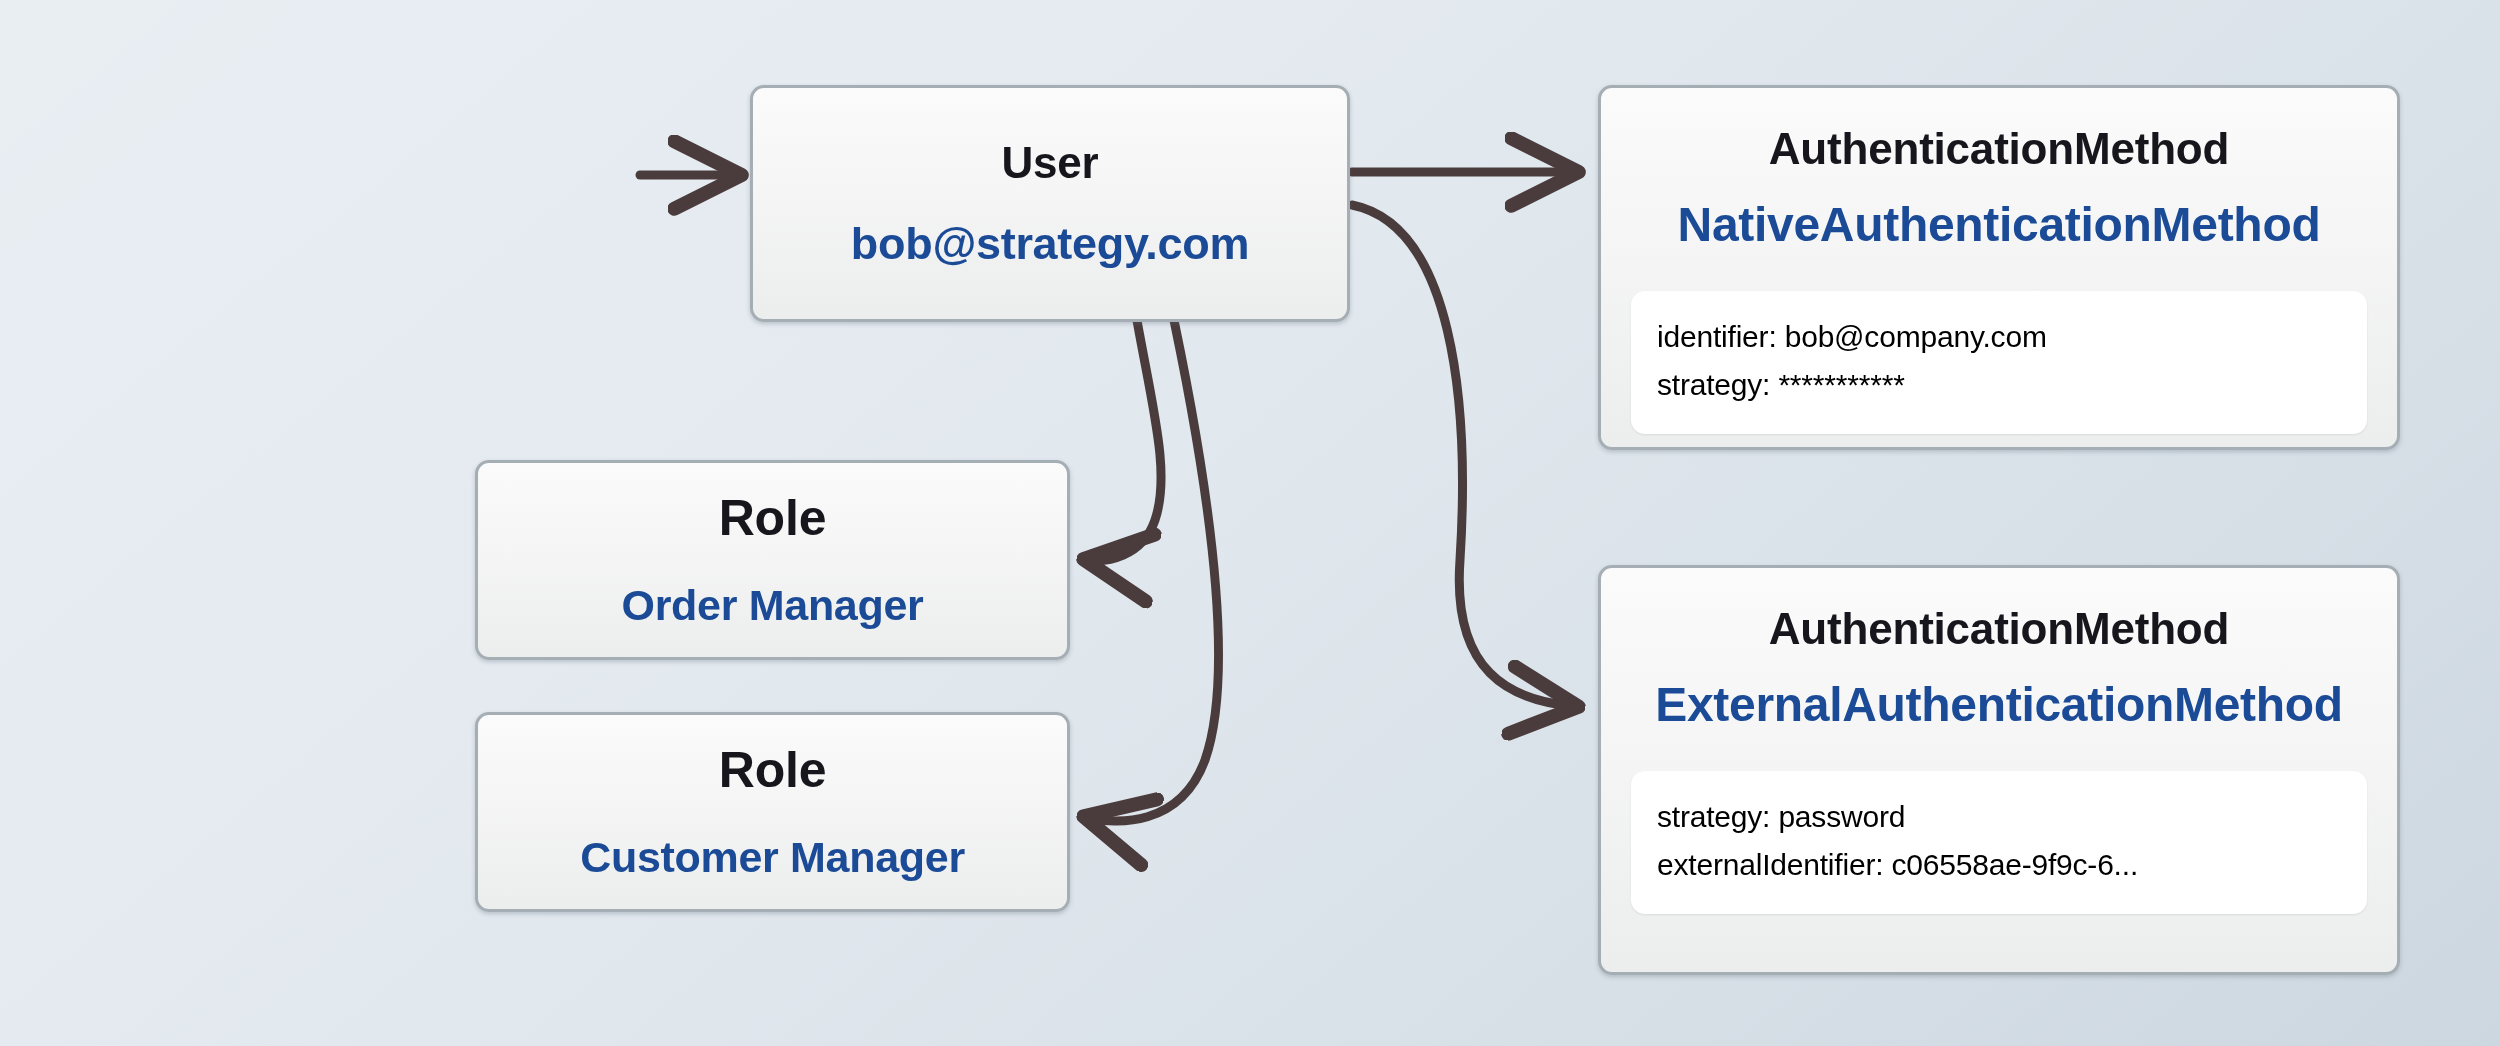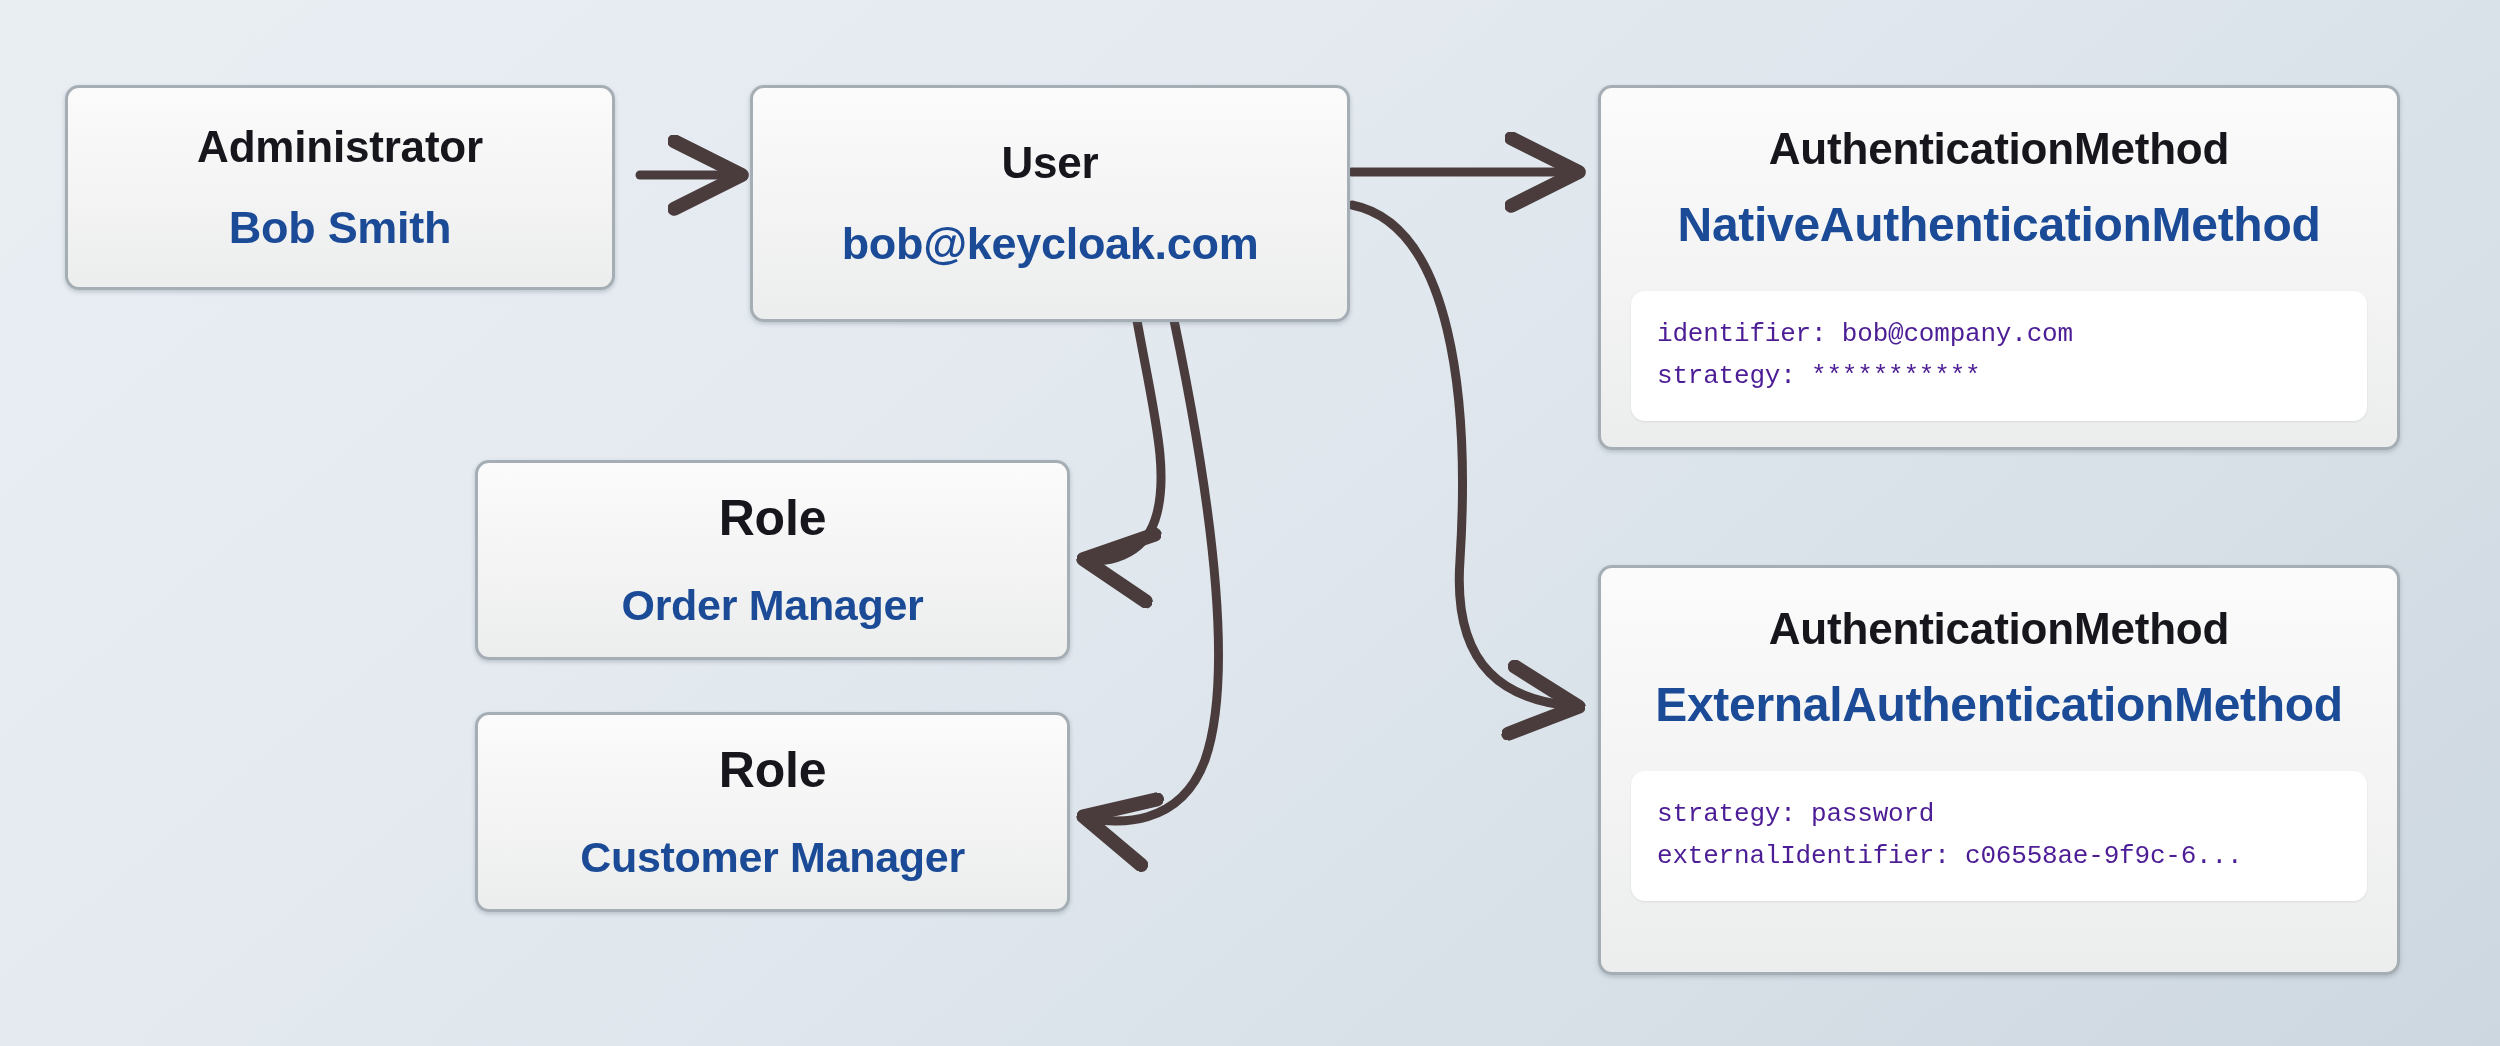--- a/index.html
+++ b/index.html
@@ -96,23 +96,23 @@
     margin-top: 40px;
     width: 100%;
     box-sizing: border-box;
     background: #ffffff;
     border-radius: 14px;
     padding: 22px 26px 24px 26px;
     box-shadow: 0 1px 2px rgba(120, 132, 142, 0.18);
   }
 
   .detail-line {
-    font-family: Liberation Mono, monospace;
-    font-size: 26px;
-    color: #4c1d95;
+    font-family: Liberation Sans, sans-serif;
+    font-size: 30px;
+    color: #000000;
     line-height: 1.62;
     white-space: pre;
     letter-spacing: -0.2px;
   }
 </style>
 </head>
 <body>
 
 <div id="stage">
 
@@ -130,31 +130,25 @@
       <path d="M 1352 172 L 1572 172" marker-end="url(#arrowhead)"></path>
 
       <path d="M 1352 205 C 1452 225, 1470 400, 1460 560 C 1452 672, 1510 700, 1572 706" marker-end="url(#arrowhead)"></path>
 
       <path d="M 1132 292 C 1150 400, 1172 470, 1155 520 C 1142 558, 1105 562, 1090 560" marker-end="url(#arrowhead)"></path>
 
       <path d="M 1168 292 C 1200 440, 1240 660, 1205 760 C 1180 828, 1115 824, 1090 818" marker-end="url(#arrowhead)"></path>
     </g>
   </svg>
 
-  <div class="node entity" style="left:65px; top:85px; width:550px; height:205px;">
-    <div style="margin:auto 0;">
-      <div class="node-title">Administrator</div>
-      <div class="node-subtitle">Bob Smith</div>
-    </div>
-  </div>
 
   <div class="node entity" style="left:750px; top:85px; width:600px; height:237px;">
     <div style="margin:auto 0;">
       <div class="node-title">User</div>
-      <div class="node-subtitle">bob@keycloak.com</div>
+      <div class="node-subtitle">bob@strategy.com</div>
     </div>
   </div>
 
   <div class="node simple" style="left:475px; top:460px; width:595px; height:200px;">
     <div style="margin:auto 0;">
       <div class="node-title">Role</div>
       <div class="node-subtitle">Order Manager</div>
     </div>
   </div>
 

